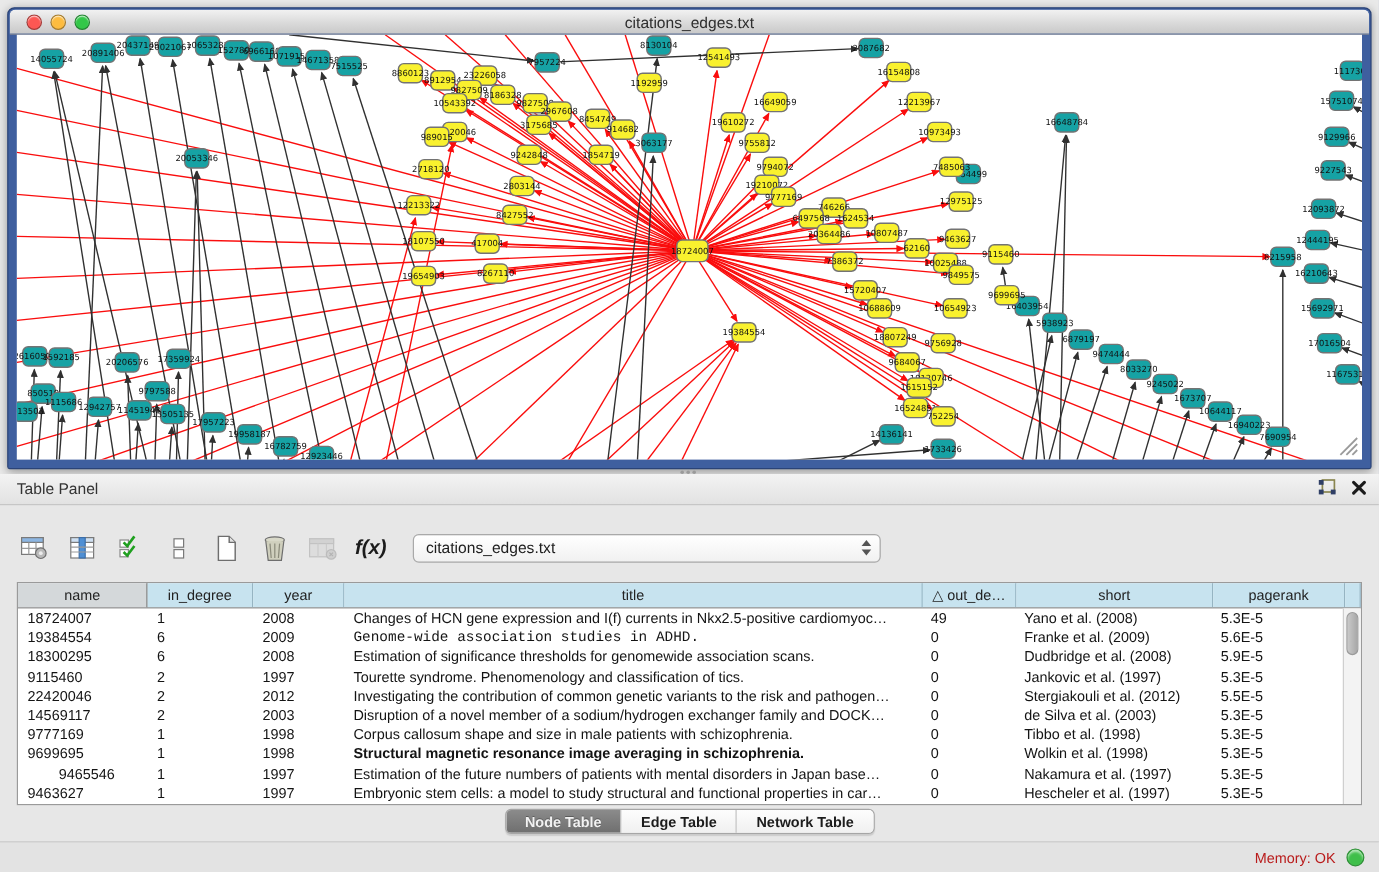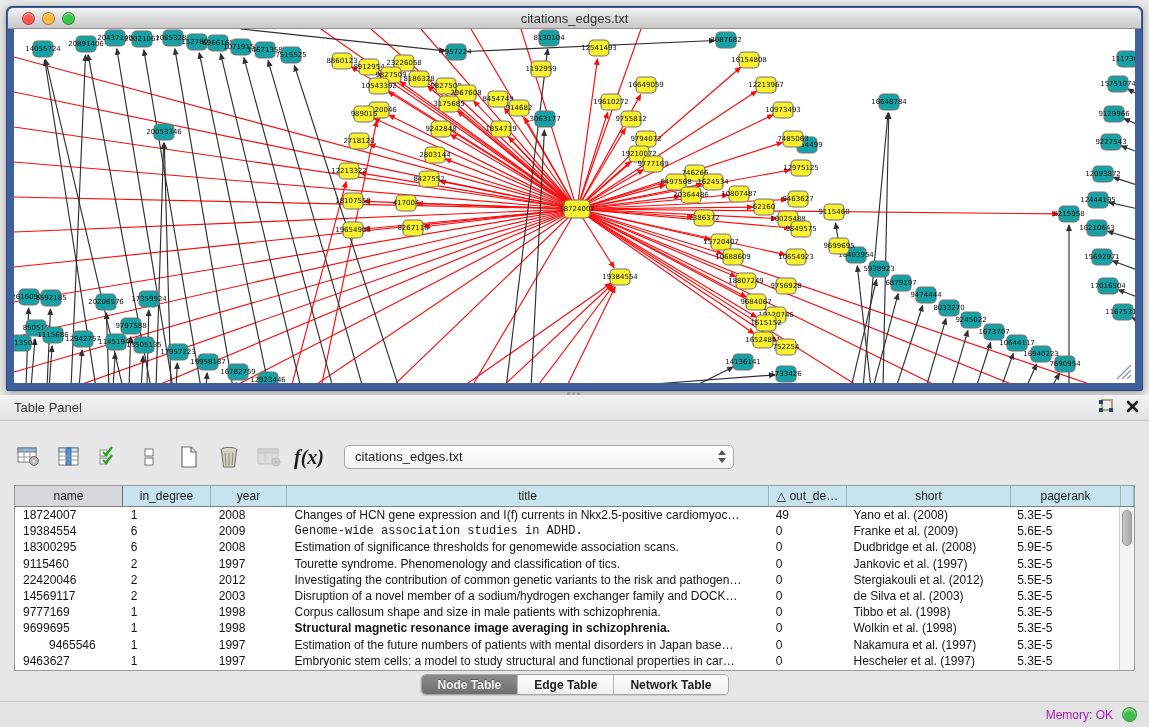--- a/index.html
+++ b/index.html
@@ -25,22 +25,22 @@
 
   
   .table-panel { position:absolute; left:0; top:395px; width:1149px; height:332px; background:#e7e7e7; }
   .panel-header { position:absolute; left:0; top:0; width:100%; height:26px;
     background:linear-gradient(#f3f3f3,#e2e2e2); border-bottom:1px solid #c6c6c6; }
   .panel-title { position:absolute; left:14px; top:5px; font-size:13px; color:#333; }
   .panel-header-icons { position:absolute; right:10px; top:4px; display:flex; gap:12px; align-items:center; }
 
   .toolbar { position:absolute; left:14px; top:46px; height:32px; display:flex; align-items:center; gap:10px; }
   .tbtn { width:30px; height:28px; display:flex; align-items:center; justify-content:center; }
-  .fx { font-family:Liberation Serif, serif; font-style:italic; font-weight:bold;
-    font-size:20px; color:#1c1c1c; }
+  .fx { font-family:Liberation Sans, sans-serif; font-style:italic; font-weight:bold;
+    font-size:17px; color:#1c1c1c; }
   .combo { position:relative; margin-left:10px; width:390px; height:24px;
     background:linear-gradient(#ffffff,#f1f1f1); border:1px solid #a9a9a9; border-radius:5px;
     font-size:13px; color:#1d1d1d; line-height:22px; padding-left:10px; }
   .combo .arrows { position:absolute; right:7px; top:4px; }
   .combo .arrows div { width:0; height:0; border-left:4px solid transparent; border-right:4px solid transparent; }
   .combo .up { border-bottom:5px solid #555; margin-bottom:3px; }
   .combo .down { border-top:5px solid #555; }
 
   
   .dtable { position:absolute; left:14px; top:90px; width:1121px; height:186px;
@@ -63,21 +63,21 @@
     display:flex; border:1px solid #a6a6a6; border-radius:5px; overflow:hidden;
     background:#fbfbfb; box-shadow:0 1px 1px rgba(0,0,0,.12); }
   .seg { font-size:12px; font-weight:bold; color:#1c1c1c; padding:0 16px; line-height:20px;
     border-right:1px solid #b9b9b9; background:linear-gradient(#fdfdfd,#f0f0f0); }
   .seg:last-child { border-right:none; }
   .seg.active { background:linear-gradient(#8b8b8b,#6f6f6f); color:#f2f2f2; text-shadow:0 -1px 0 rgba(0,0,0,.3); }
 
   
   .footer { position:absolute; left:0; top:306px; width:100%; height:26px;
     background:#e3e3e3; border-top:1px solid #cbcbcb; }
-  .memory { position:absolute; right:36px; top:6px; font-size:12px; color:#a21caf; }
+  .memory { position:absolute; right:36px; top:6px; font-size:12px; color:#b91c1c; }
   .memdot { position:absolute; right:12px; top:5px; width:15px; height:15px; border-radius:50%;
     border:1px solid #2f8f37; box-shadow:inset 0 2px 2px rgba(255,255,255,.6); }
 
   .split-grip { position:absolute; left:567px; top:392px; display:flex; gap:2px; }
   .split-grip i { width:3px; height:3px; background:#9a9a9a; border-radius:50%; }
 </style>
 </head>
 <body>
 
 <div class="net-window">

